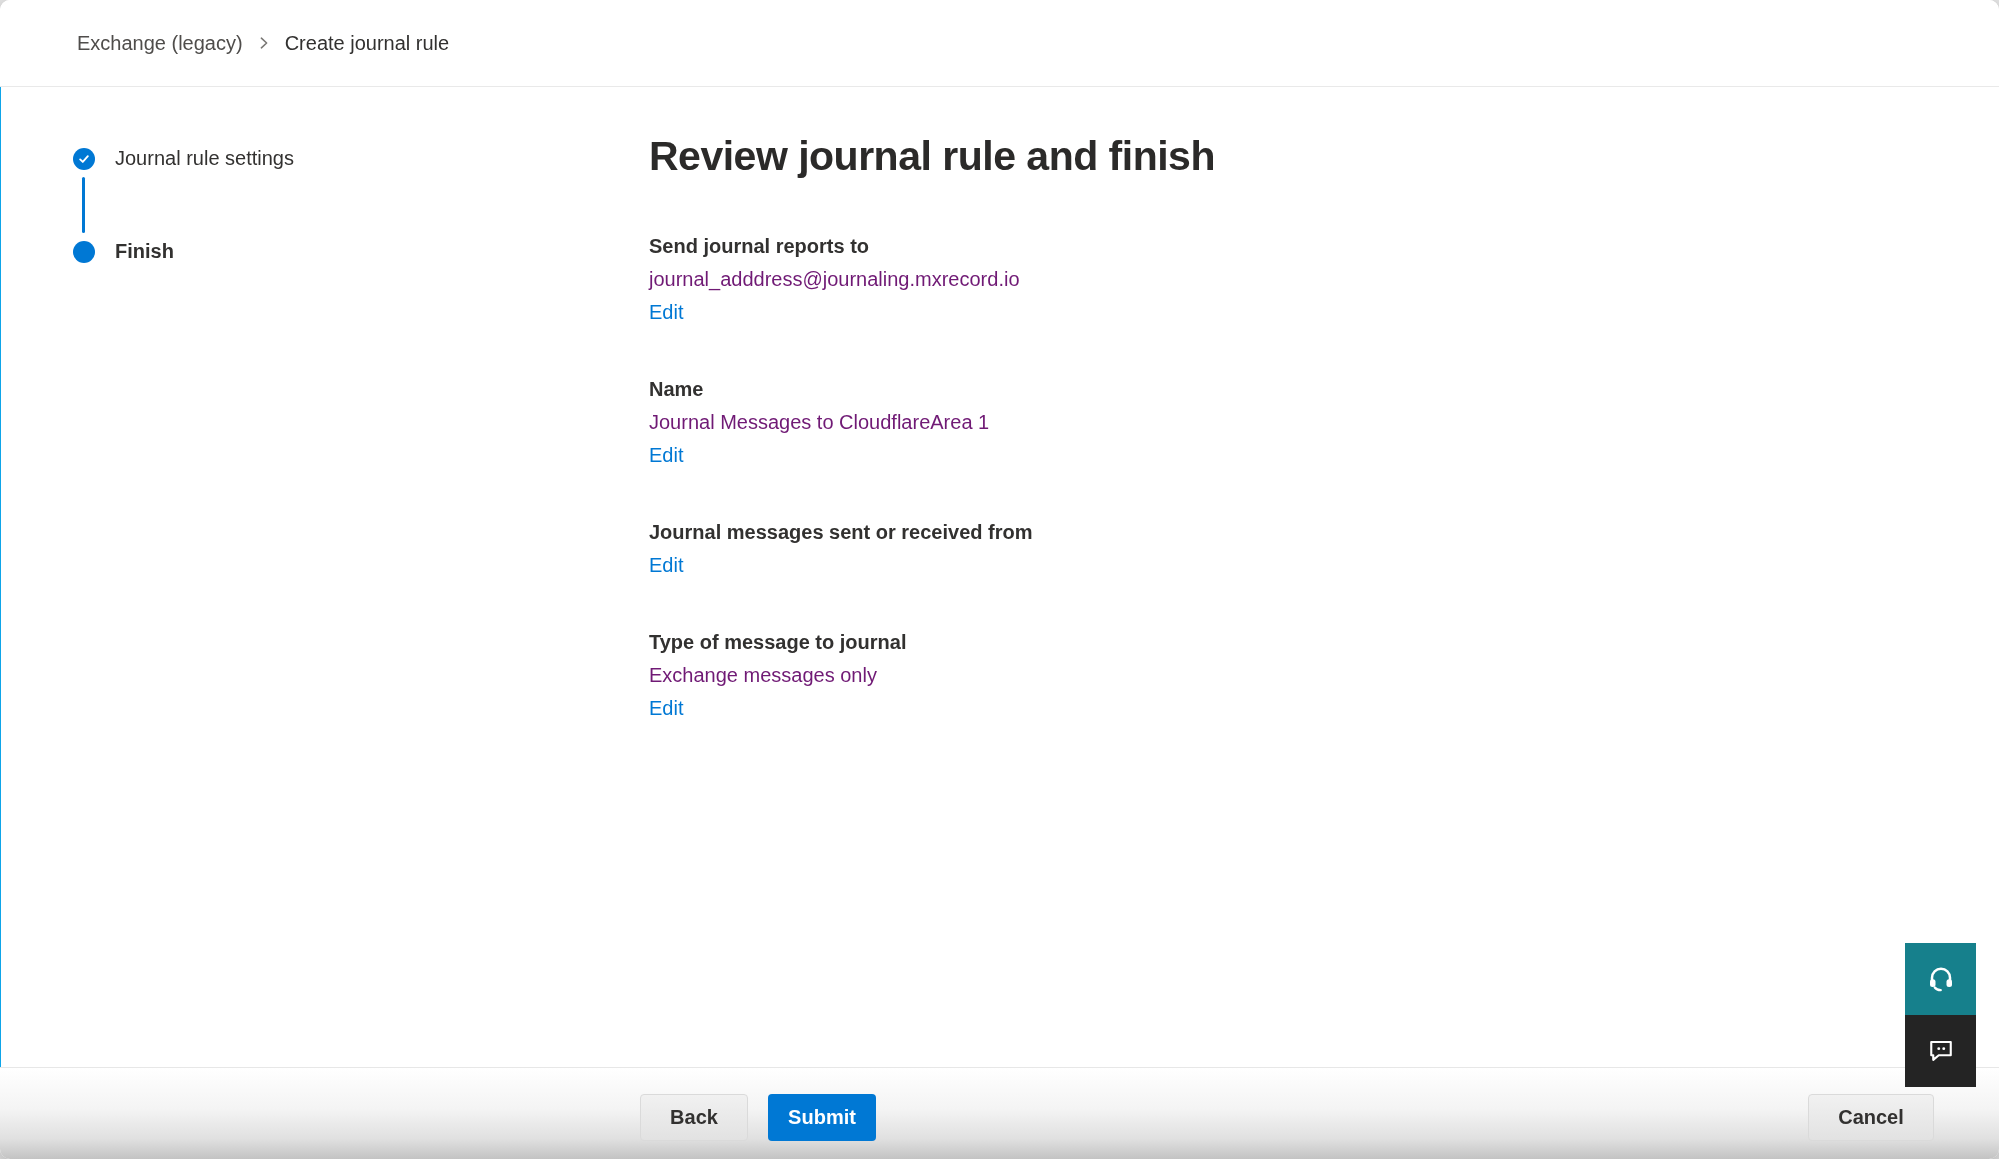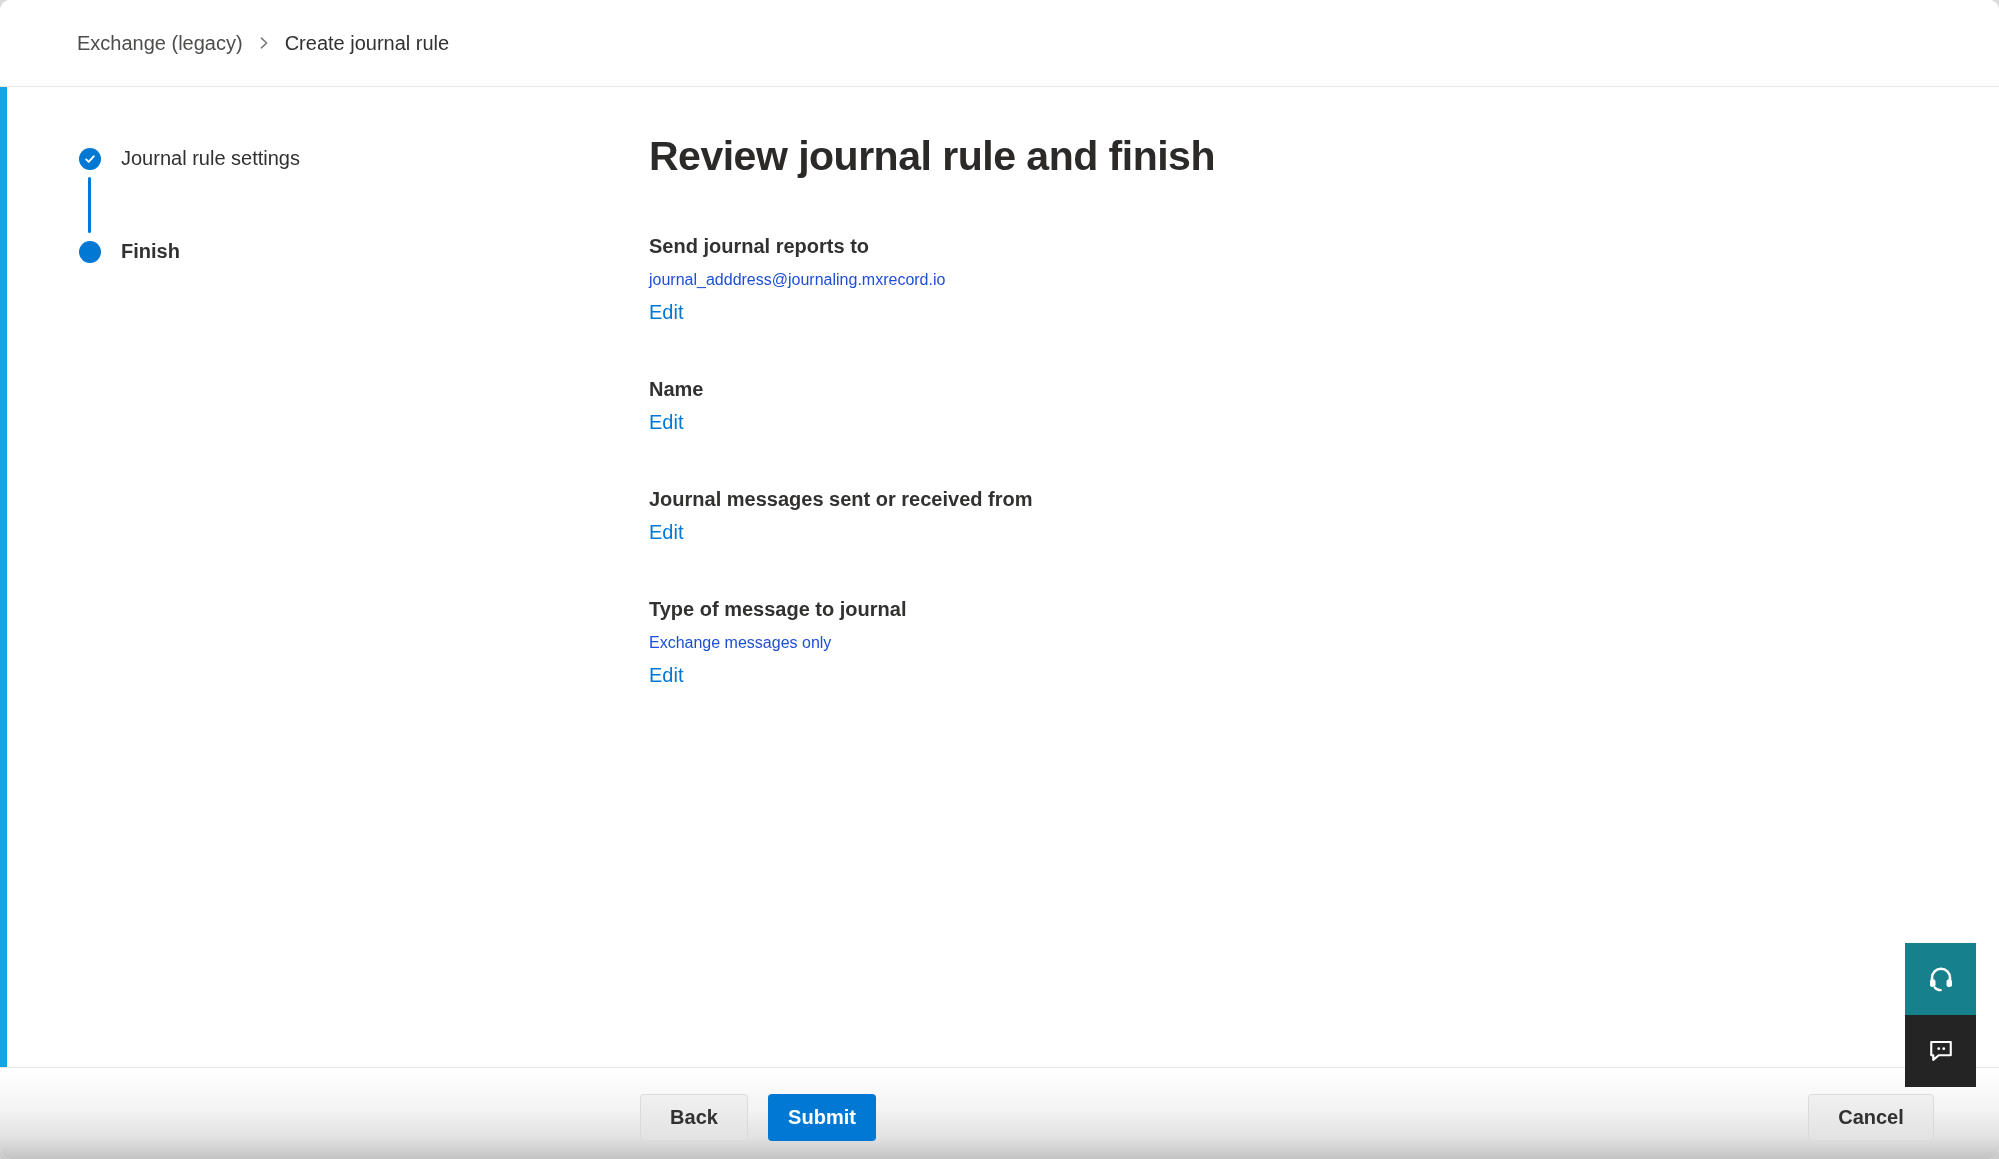--- a/index.html
+++ b/index.html
@@ -9,35 +9,35 @@
   
   .topbar{position:absolute;top:0;left:0;right:0;height:87px;background:#fff;
           border-bottom:1px solid #e9e9e9;display:flex;align-items:center;padding-left:77px;box-sizing:border-box;}
   .crumb{display:flex;align-items:center;gap:14px;font-size:20px;justify-content:center;}
   .crumb a{color:#4f4d4b;text-decoration:none;cursor:pointer;}
   .crumb .current{color:#323130;}
   .crumb .chev{display:flex;align-items:center;color:#7a7875;}
 
   
   .panel-left{position:absolute;top:87px;left:0;bottom:92px;width:622px;background:#fff;
-              border-right:1px solid #ebebeb;border-left:7px solid #0ea5e9;box-sizing:border-box;}
+              border-right:1px solid #ebebeb;border-left:1px solid #0ea5e9;box-sizing:border-box;}
   .steps{padding:60px 0 0 72px;}
   .step-row{display:flex;align-items:center;gap:20px;cursor:pointer;}
   .circle{width:22px;height:22px;border-radius:50%;background:#0078d4;flex:none;
           display:flex;align-items:center;justify-content:center;}
   .step-label{font-size:20px;color:#323130;}
   .step-label.bold{font-weight:700;}
   .connector{width:3px;height:56px;background:#0078d4;margin:7px 0 7px 9px;border-radius:2px;}
 
   .content{position:absolute;top:87px;left:575px;right:0;bottom:92px;background:#fff;
            padding:46px 60px 0 74px;box-sizing:border-box;}
   .content h1{margin:0 0 50px 0;font-size:41px;font-weight:700;color:#2b2a29;letter-spacing:-0.5px;}
   .sec{margin-bottom:44px;}
   .sec .lbl{font-size:20px;font-weight:700;color:#323130;line-height:33px;}
-  .sec .val{font-size:16px;color:#1d4ed8;line-height:33px;}
+  .sec .val{font-size:20px;color:#701a75;line-height:33px;}
   .sec .edit{display:inline-block;font-size:20px;color:#0078d4;line-height:33px;text-decoration:none;cursor:pointer;}
 
   
   .footer{position:absolute;left:0;right:0;bottom:0;height:92px;box-sizing:border-box;
           border-top:1px solid #e7e7e7;
           background:linear-gradient(180deg,#ffffff 0%,#f4f4f4 45%,#e0e0e0 78%,#c3c3c3 100%);}
   .btn{position:absolute;top:26px;height:47px;border:none;border-radius:4px;font-size:20px;
        font-family:"Liberation Sans",sans-serif;font-weight:600;cursor:pointer;padding:0;}
   .btn.gray{background:linear-gradient(180deg,#f1f1f1,#e2e2e2);color:#323130;border:1px solid #dadada;box-sizing:border-box;}
   .btn.primary{background:#0078d4;color:#ffffff;}
@@ -90,20 +90,21 @@
     <h1>Review journal rule and finish</h1>
 
     <section class="sec">
       <div class="lbl">Send journal reports to</div>
       <div class="val">journal_adddress@journaling.mxrecord.io</div>
       <a class="edit">Edit</a>
     </section>
 
     <section class="sec">
       <div class="lbl">Name</div>
+      <div class="val">Journal Messages to CloudflareArea 1</div>
       <a class="edit">Edit</a>
     </section>
 
     <section class="sec">
       <div class="lbl">Journal messages sent or received from</div>
       <a class="edit">Edit</a>
     </section>
 
     <section class="sec">
       <div class="lbl">Type of message to journal</div>

